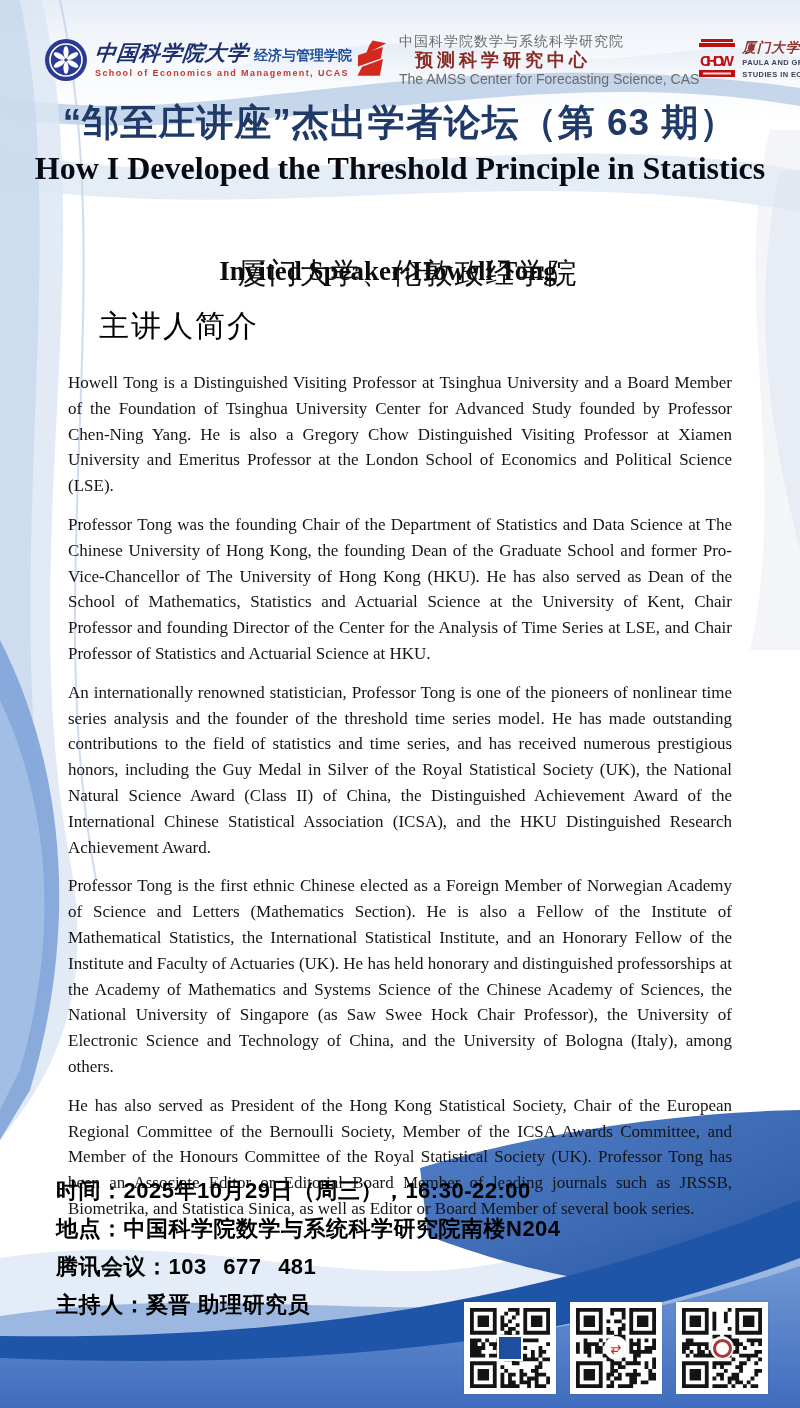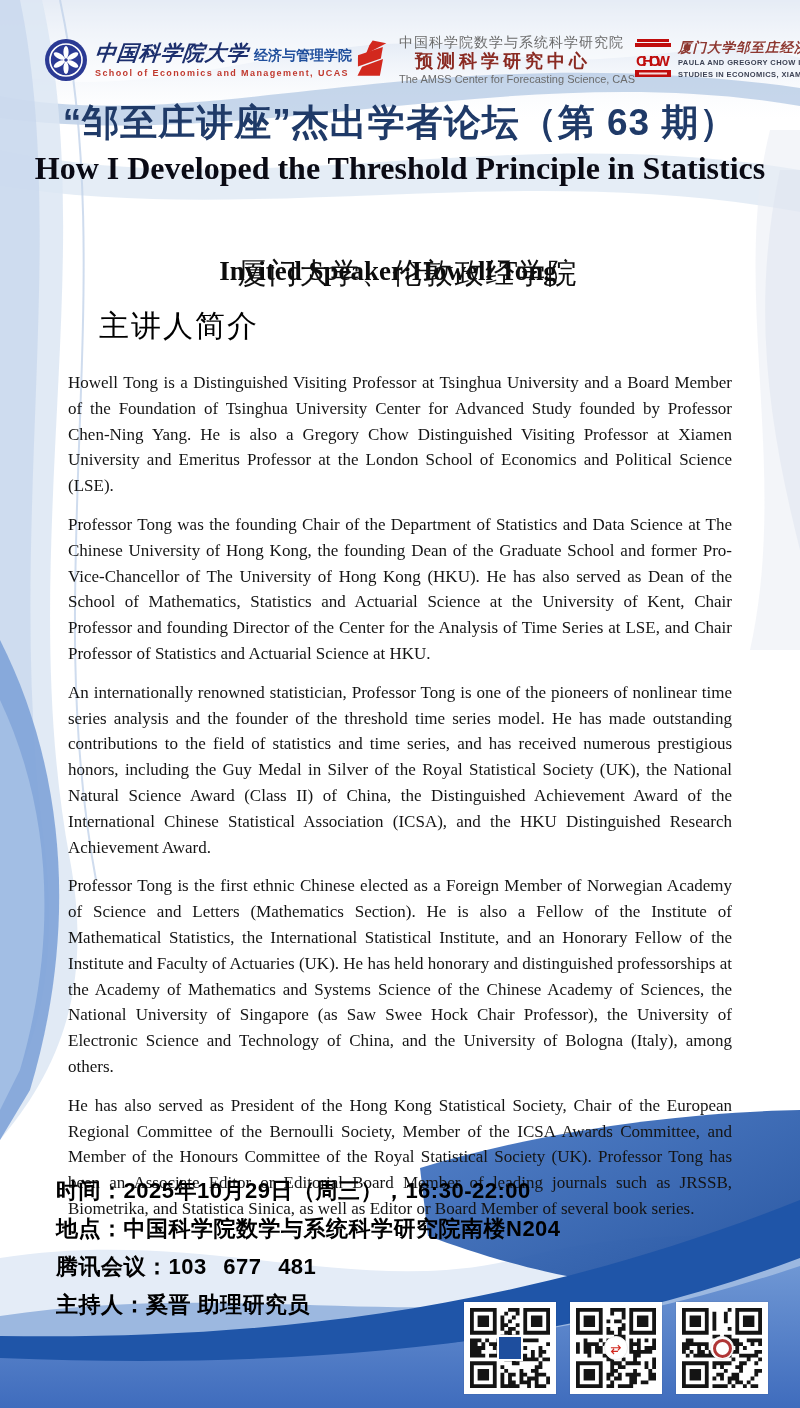--- a/index.html
+++ b/index.html
@@ -22,21 +22,21 @@
   .logo{display:flex;align-items:center;gap:7px;}
   .logo .txt{display:flex;flex-direction:column;line-height:1.15;}
   .ucas-cn-row{display:flex;align-items:baseline;gap:5px;white-space:nowrap;}
   .ucas-cal{font-family:"Liberation Serif",serif;font-weight:bold;font-style:italic;
             color:#1c2f6e;font-size:21px;letter-spacing:1px;transform:skewX(-6deg);}
   .ucas-dept{font-weight:bold;color:#1f4e9c;font-size:14px;}
   .ucas-en{color:#c0392e;font-size:9px;font-weight:bold;letter-spacing:1.4px;margin-top:3px;white-space:nowrap;}
   .amss-l1{color:#6b6b6b;font-size:14px;letter-spacing:1px;white-space:nowrap;}
   .amss-l2{color:#8a2a22;font-family:"Liberation Serif",serif;font-weight:bold;
            font-size:18px;letter-spacing:4px;margin:1px 16px;white-space:nowrap;}
-  .amss-l3{color:#6b6b6b;font-size:11px;white-space:nowrap;}
+  .amss-l3{color:#6b6b6b;font-size:14px;white-space:nowrap;}
   .chow-cn{color:#8d3730;font-family:"Liberation Serif",serif;font-style:italic;
            font-weight:bold;font-size:13.5px;letter-spacing:1px;white-space:nowrap;}
   .chow-en{color:#3c4254;font-size:7.5px;font-weight:bold;letter-spacing:.4px;
            margin-top:2px;line-height:1.3;white-space:nowrap;}
 
   
   .title-cn{position:absolute;top:98px;left:0;width:800px;text-align:center;
             color:#1f3a68;font-size:37px;font-weight:bold;letter-spacing:1px;}
   .title-en{position:absolute;top:150px;left:0;width:800px;text-align:center;
             font-family:"Liberation Serif",serif;font-weight:bold;color:#0a0a14;

